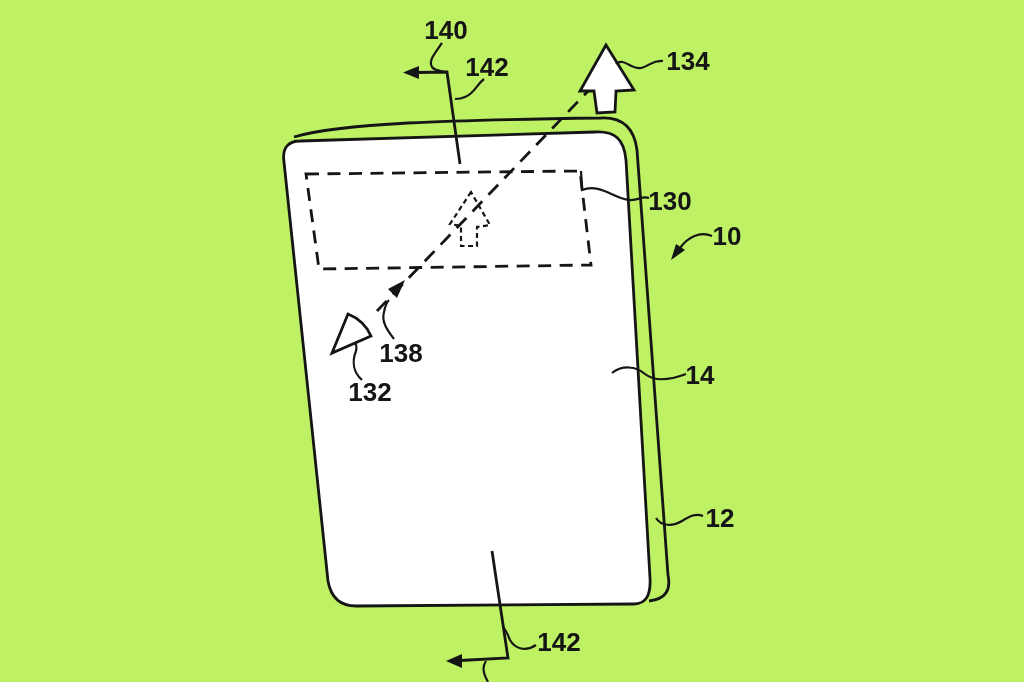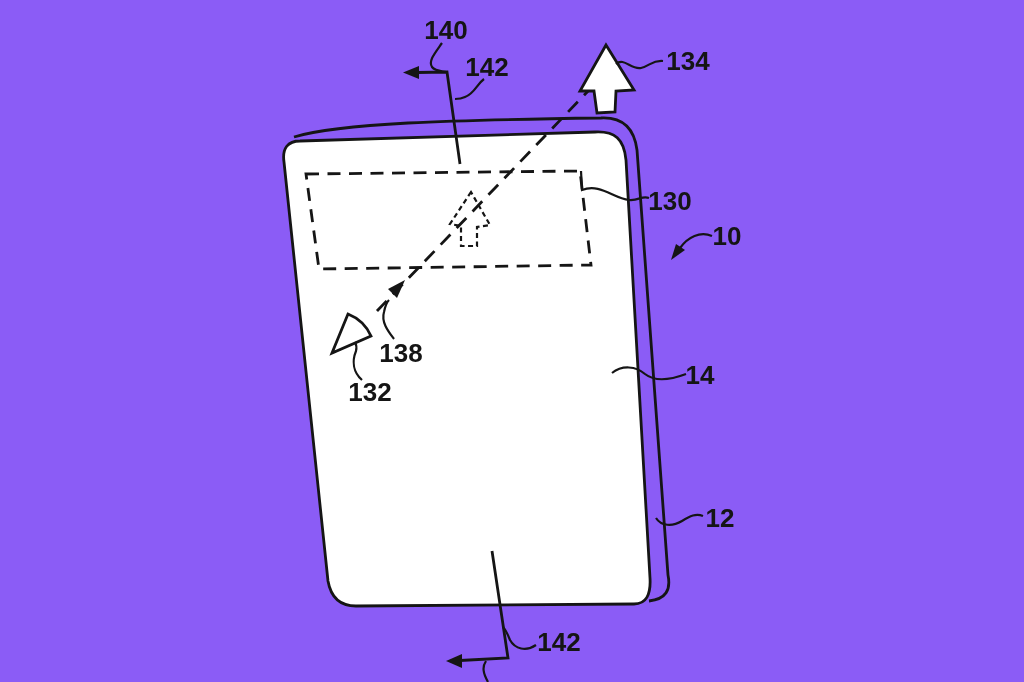--- a/index.html
+++ b/index.html
@@ -4,21 +4,21 @@
 <style>
   html, body {
     margin: 0;
     padding: 0;
     background: #ffffff;
   }
   .stage {
     position: relative;
     width: 1024px;
     height: 682px;
-    background: #8b5cf6;
+    background: #bef264;
     overflow: hidden;
   }
   .stage svg {
     position: absolute;
     inset: 0;
     display: block;
   }
   .ref-label {
     font-family: "Liberation Sans", "DejaVu Sans", sans-serif;
     font-size: 26px;

